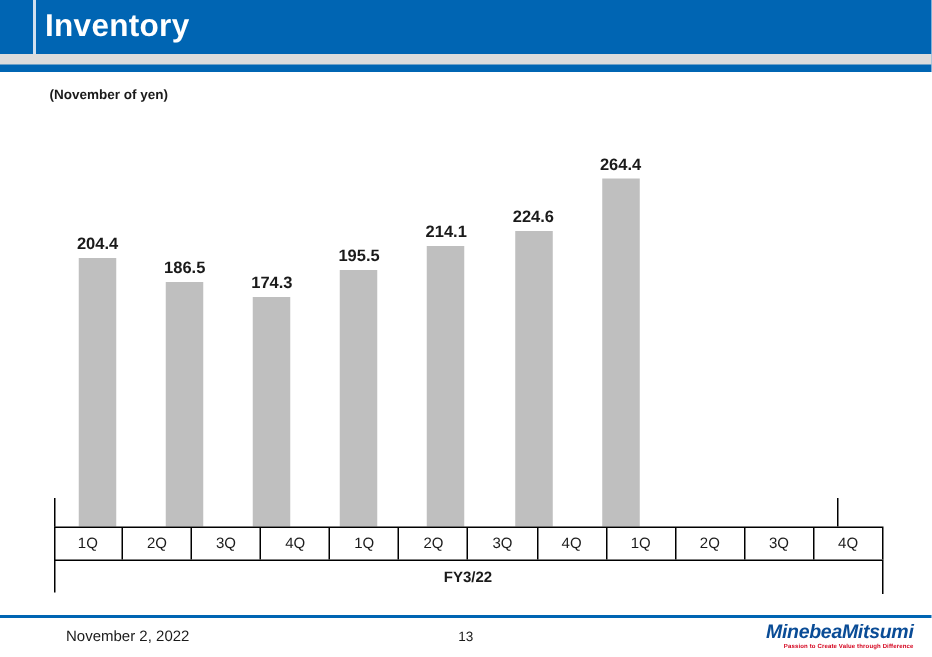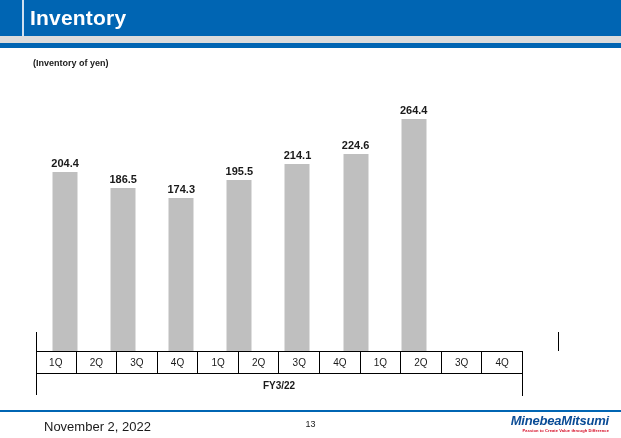--- a/index.html
+++ b/index.html
@@ -111,21 +111,21 @@
   }
   .bar-label.highlight {
     color: #0A5A9E;
   }
 
   
   .axis-table {
     position: absolute;
     left: 36px;
     top: 351px;
-    width: 487px;
+    width: 553px;
   }
   .axis-row-q {
     display: flex;
     border-top: 1px solid #000;
     height: 21px;
   }
   .q-cell {
     flex: 1 1 0;
     border-right: 1px solid #000;
     font-size: 10px;
@@ -163,21 +163,21 @@
     left: 0;
     top: 410px;
     width: 621px;
     height: 2px;
     background: #0065B3;
   }
   .footer-date {
     position: absolute;
     left: 44px;
     top: 419px;
-    font-size: 13px;
+    font-size: 10px;
     color: #1a1a1a;
     white-space: nowrap;
   }
   .footer-page {
     position: absolute;
     left: 0;
     top: 419px;
     width: 621px;
     text-align: center;
     font-size: 9px;
@@ -210,21 +210,21 @@
 </style>
 </head>
 <body>
 
 <div class="header-bar">
   <div class="header-accent"></div>
   <div class="header-title">Inventory</div>
 </div>
 <div class="header-underline"></div>
 
-<div class="unit-label">(Inventory of yen)</div>
+<div class="unit-label">(November of yen)</div>
 
 <div class="bars" id="bars-container">
     <div class="bar-cell">
       <div class="bar" style="height: 179.01px;"></div>
       <div class="bar-label" style="bottom: 182.01px;">204.4</div>
     </div>
     <div class="bar-cell">
       <div class="bar" style="height: 163.334px;"></div>
       <div class="bar-label" style="bottom: 166.334px;">186.5</div>
     </div>

